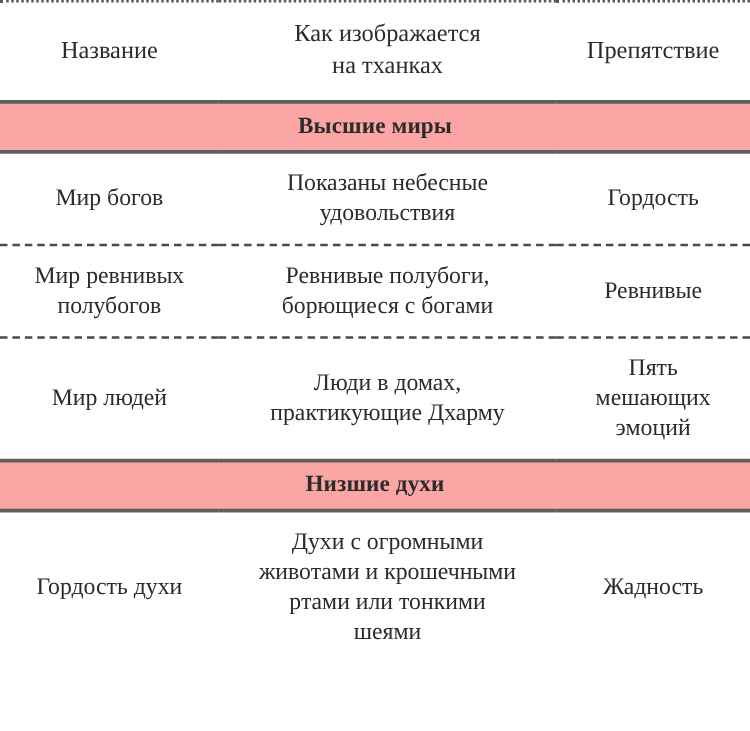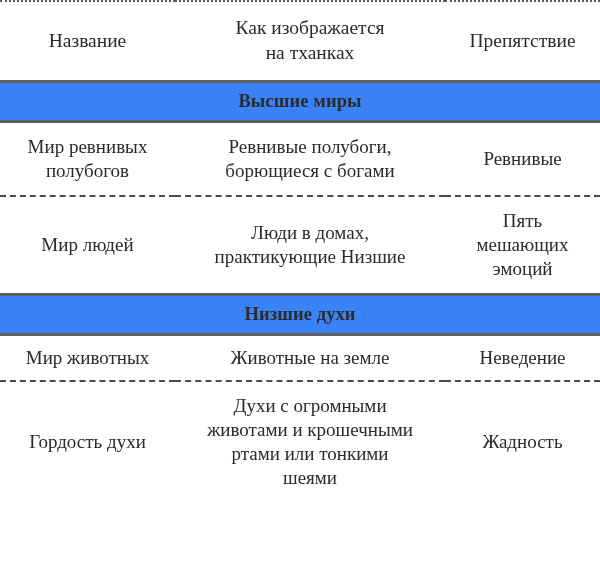--- a/index.html
+++ b/index.html
@@ -62,21 +62,21 @@
     padding-bottom: 10px;
   }
 
   
   tr.data-row.after-band {
     border-top: 2px dashed #4a4a4a;
   }
 
   
   tr.section-row td {
-    background: #3b82f6;
+    background: #fca5a5;
     font-weight: bold;
     font-size: 18.5px;
     padding-top: 7px;
     padding-bottom: 7px;
     border-top: 3px solid #5e5e5e;
     border-bottom: 3px solid #5e5e5e;
     letter-spacing: .1px;
   }
 
   
@@ -108,20 +108,32 @@
           <span class="cell-text">Препятствие</span>
         </td>
       </tr>
 
       <tr class="section-row">
         <td colspan="3">
           <span class="cell-text">Высшие миры</span>
         </td>
       </tr>
 
+      <tr class="data-row after-band tall">
+        <td>
+          <span class="cell-text">Мир богов</span>
+        </td>
+        <td>
+          <span class="cell-text">Показаны небесные
+удовольствия</span>
+        </td>
+        <td>
+          <span class="cell-text">Гордость</span>
+        </td>
+      </tr>
 
       <tr class="data-row tall">
         <td>
           <span class="cell-text">Мир ревнивых
 полубогов</span>
         </td>
         <td>
           <span class="cell-text">Ревнивые полубоги,
 борющиеся с богами</span>
         </td>
@@ -130,46 +142,35 @@
         </td>
       </tr>
 
 
       <tr class="data-row after-band tall">
         <td>
           <span class="cell-text">Мир людей</span>
         </td>
         <td>
           <span class="cell-text">Люди в домах,
-практикующие Низшие</span>
+практикующие Дхарму</span>
         </td>
         <td>
           <span class="cell-text">Пять
 мешающих
 эмоций</span>
         </td>
       </tr>
 
       <tr class="section-row">
         <td colspan="3">
           <span class="cell-text">Низшие духи</span>
         </td>
       </tr>
 
-      <tr class="data-row after-band">
-        <td>
-          <span class="cell-text">Мир животных</span>
-        </td>
-        <td>
-          <span class="cell-text">Животные на земле</span>
-        </td>
-        <td>
-          <span class="cell-text">Неведение</span>
-        </td>
-      </tr>
 
       <tr class="data-row tall">
         <td>
           <span class="cell-text">Гордость духи</span>
         </td>
         <td>
           <span class="cell-text">Духи с огромными
 животами и крошечными
 ртами или тонкими
 шеями</span>

